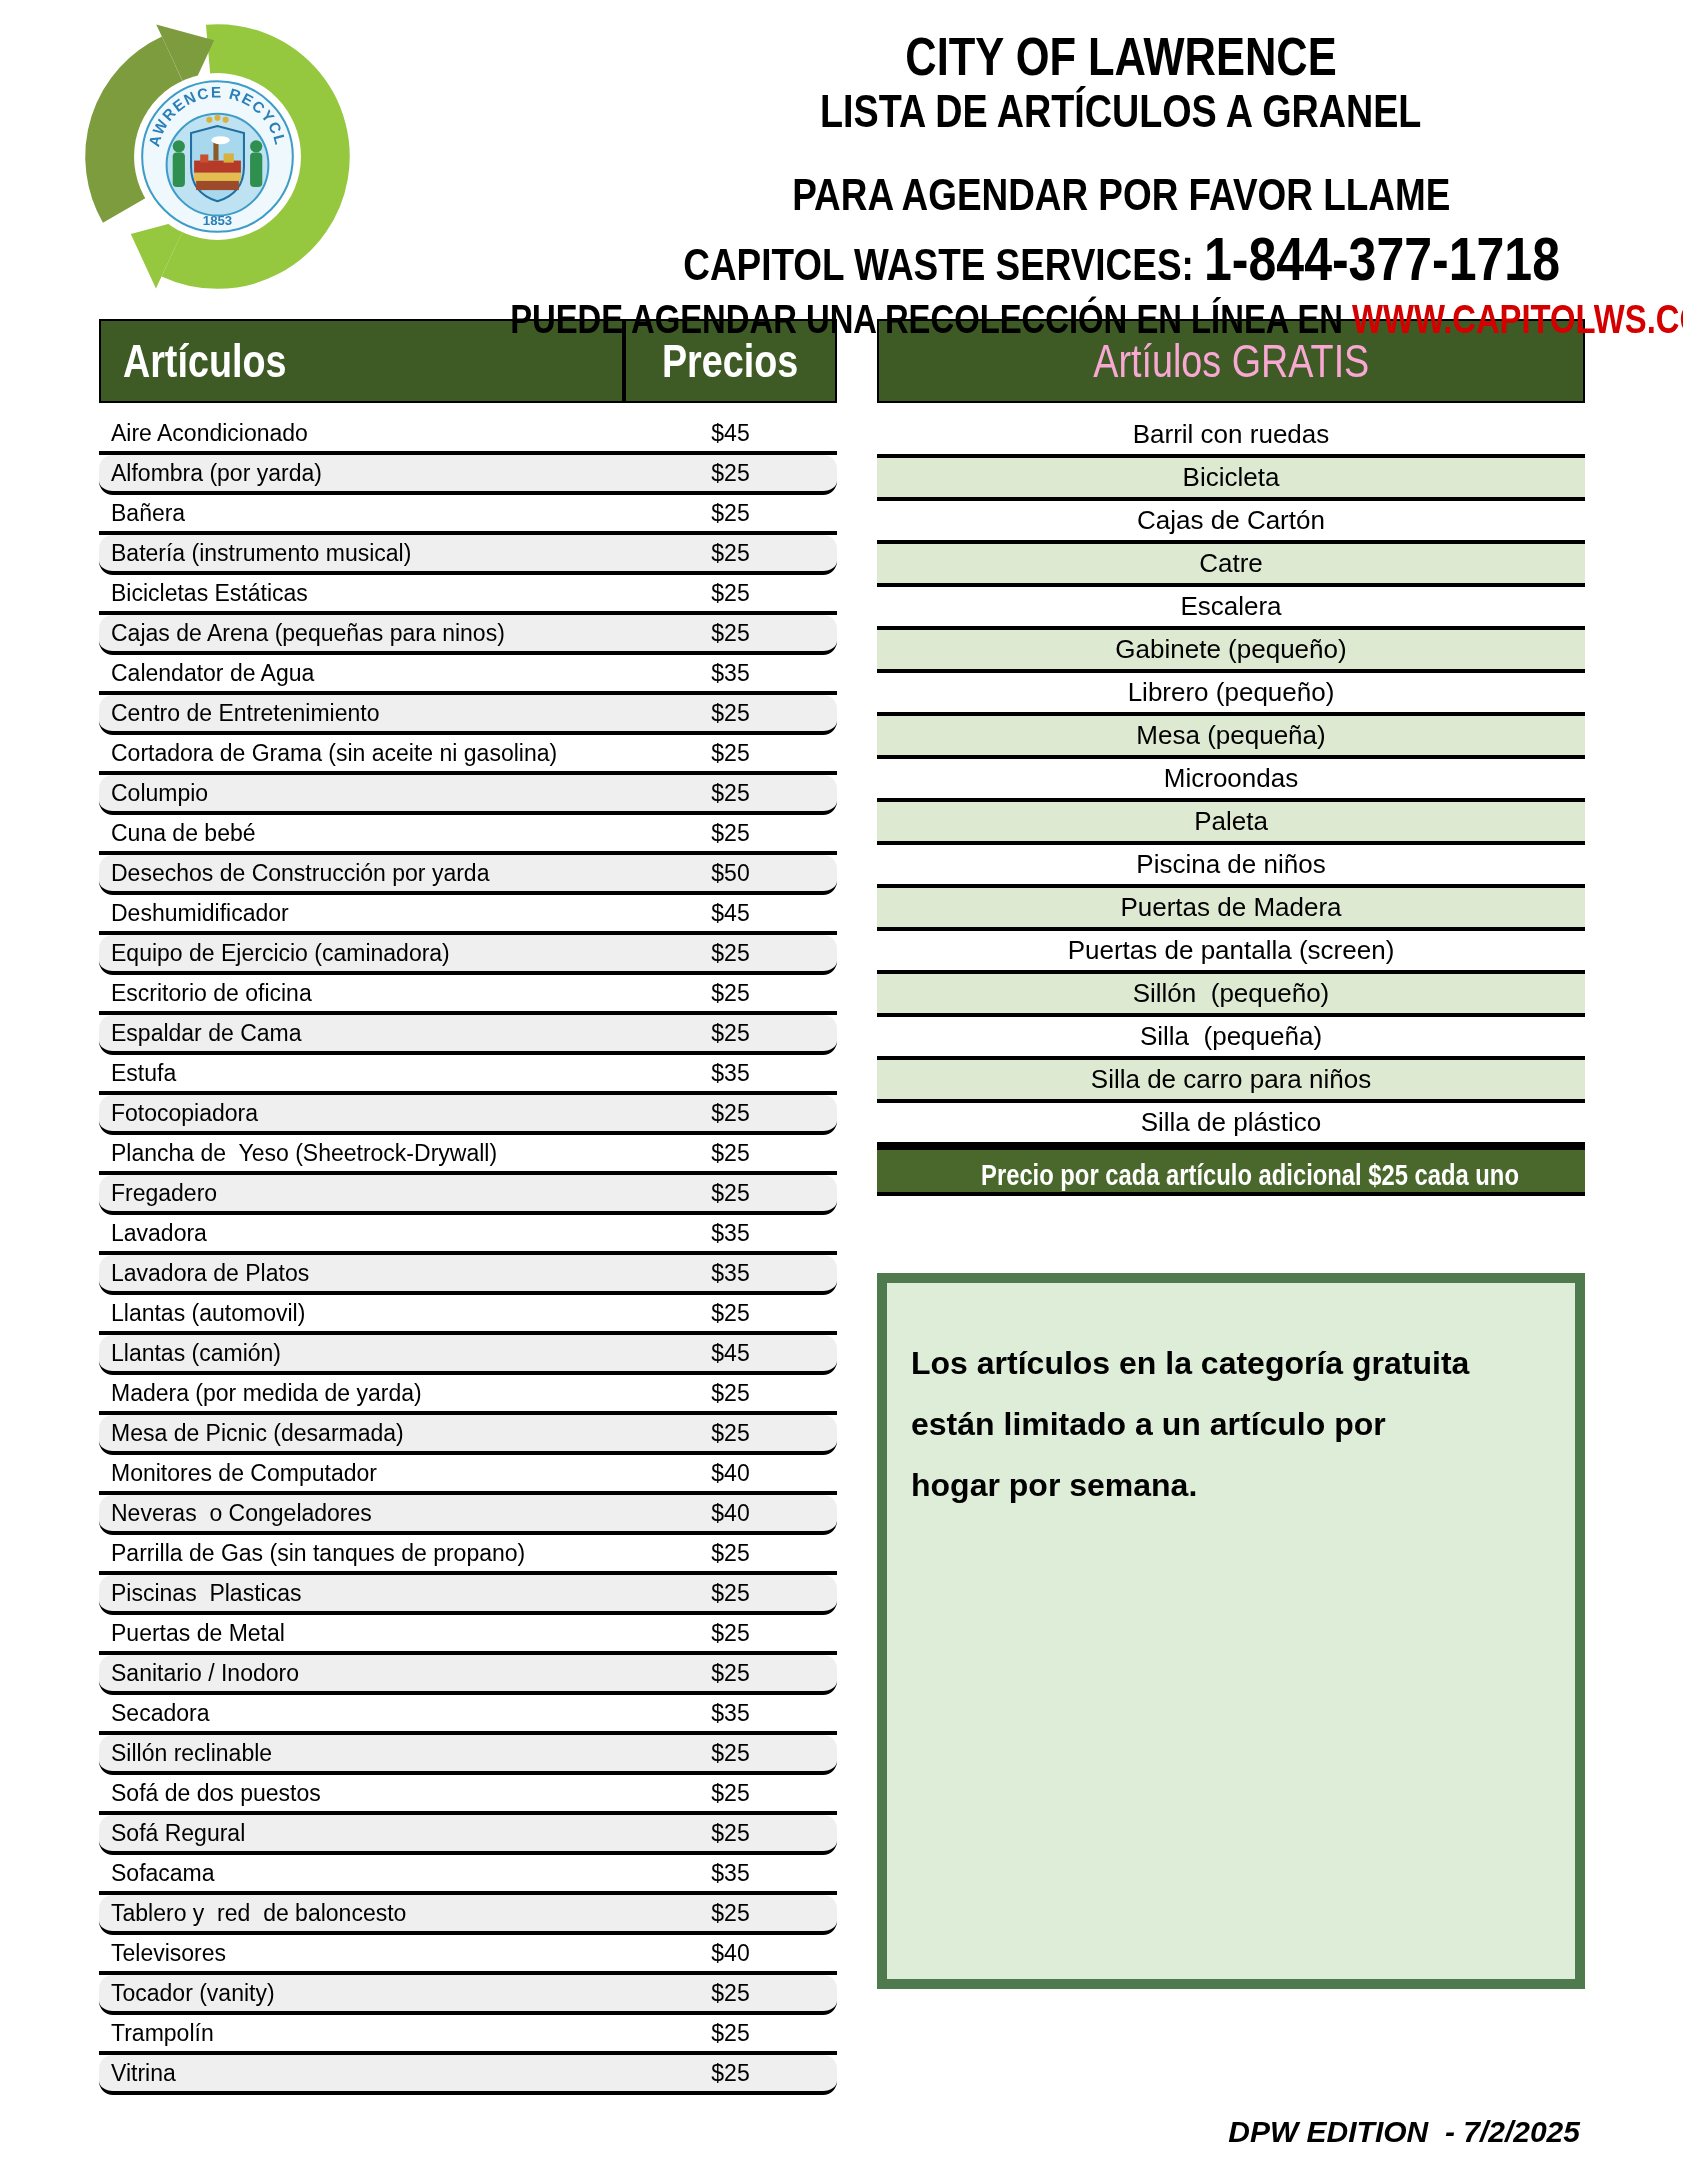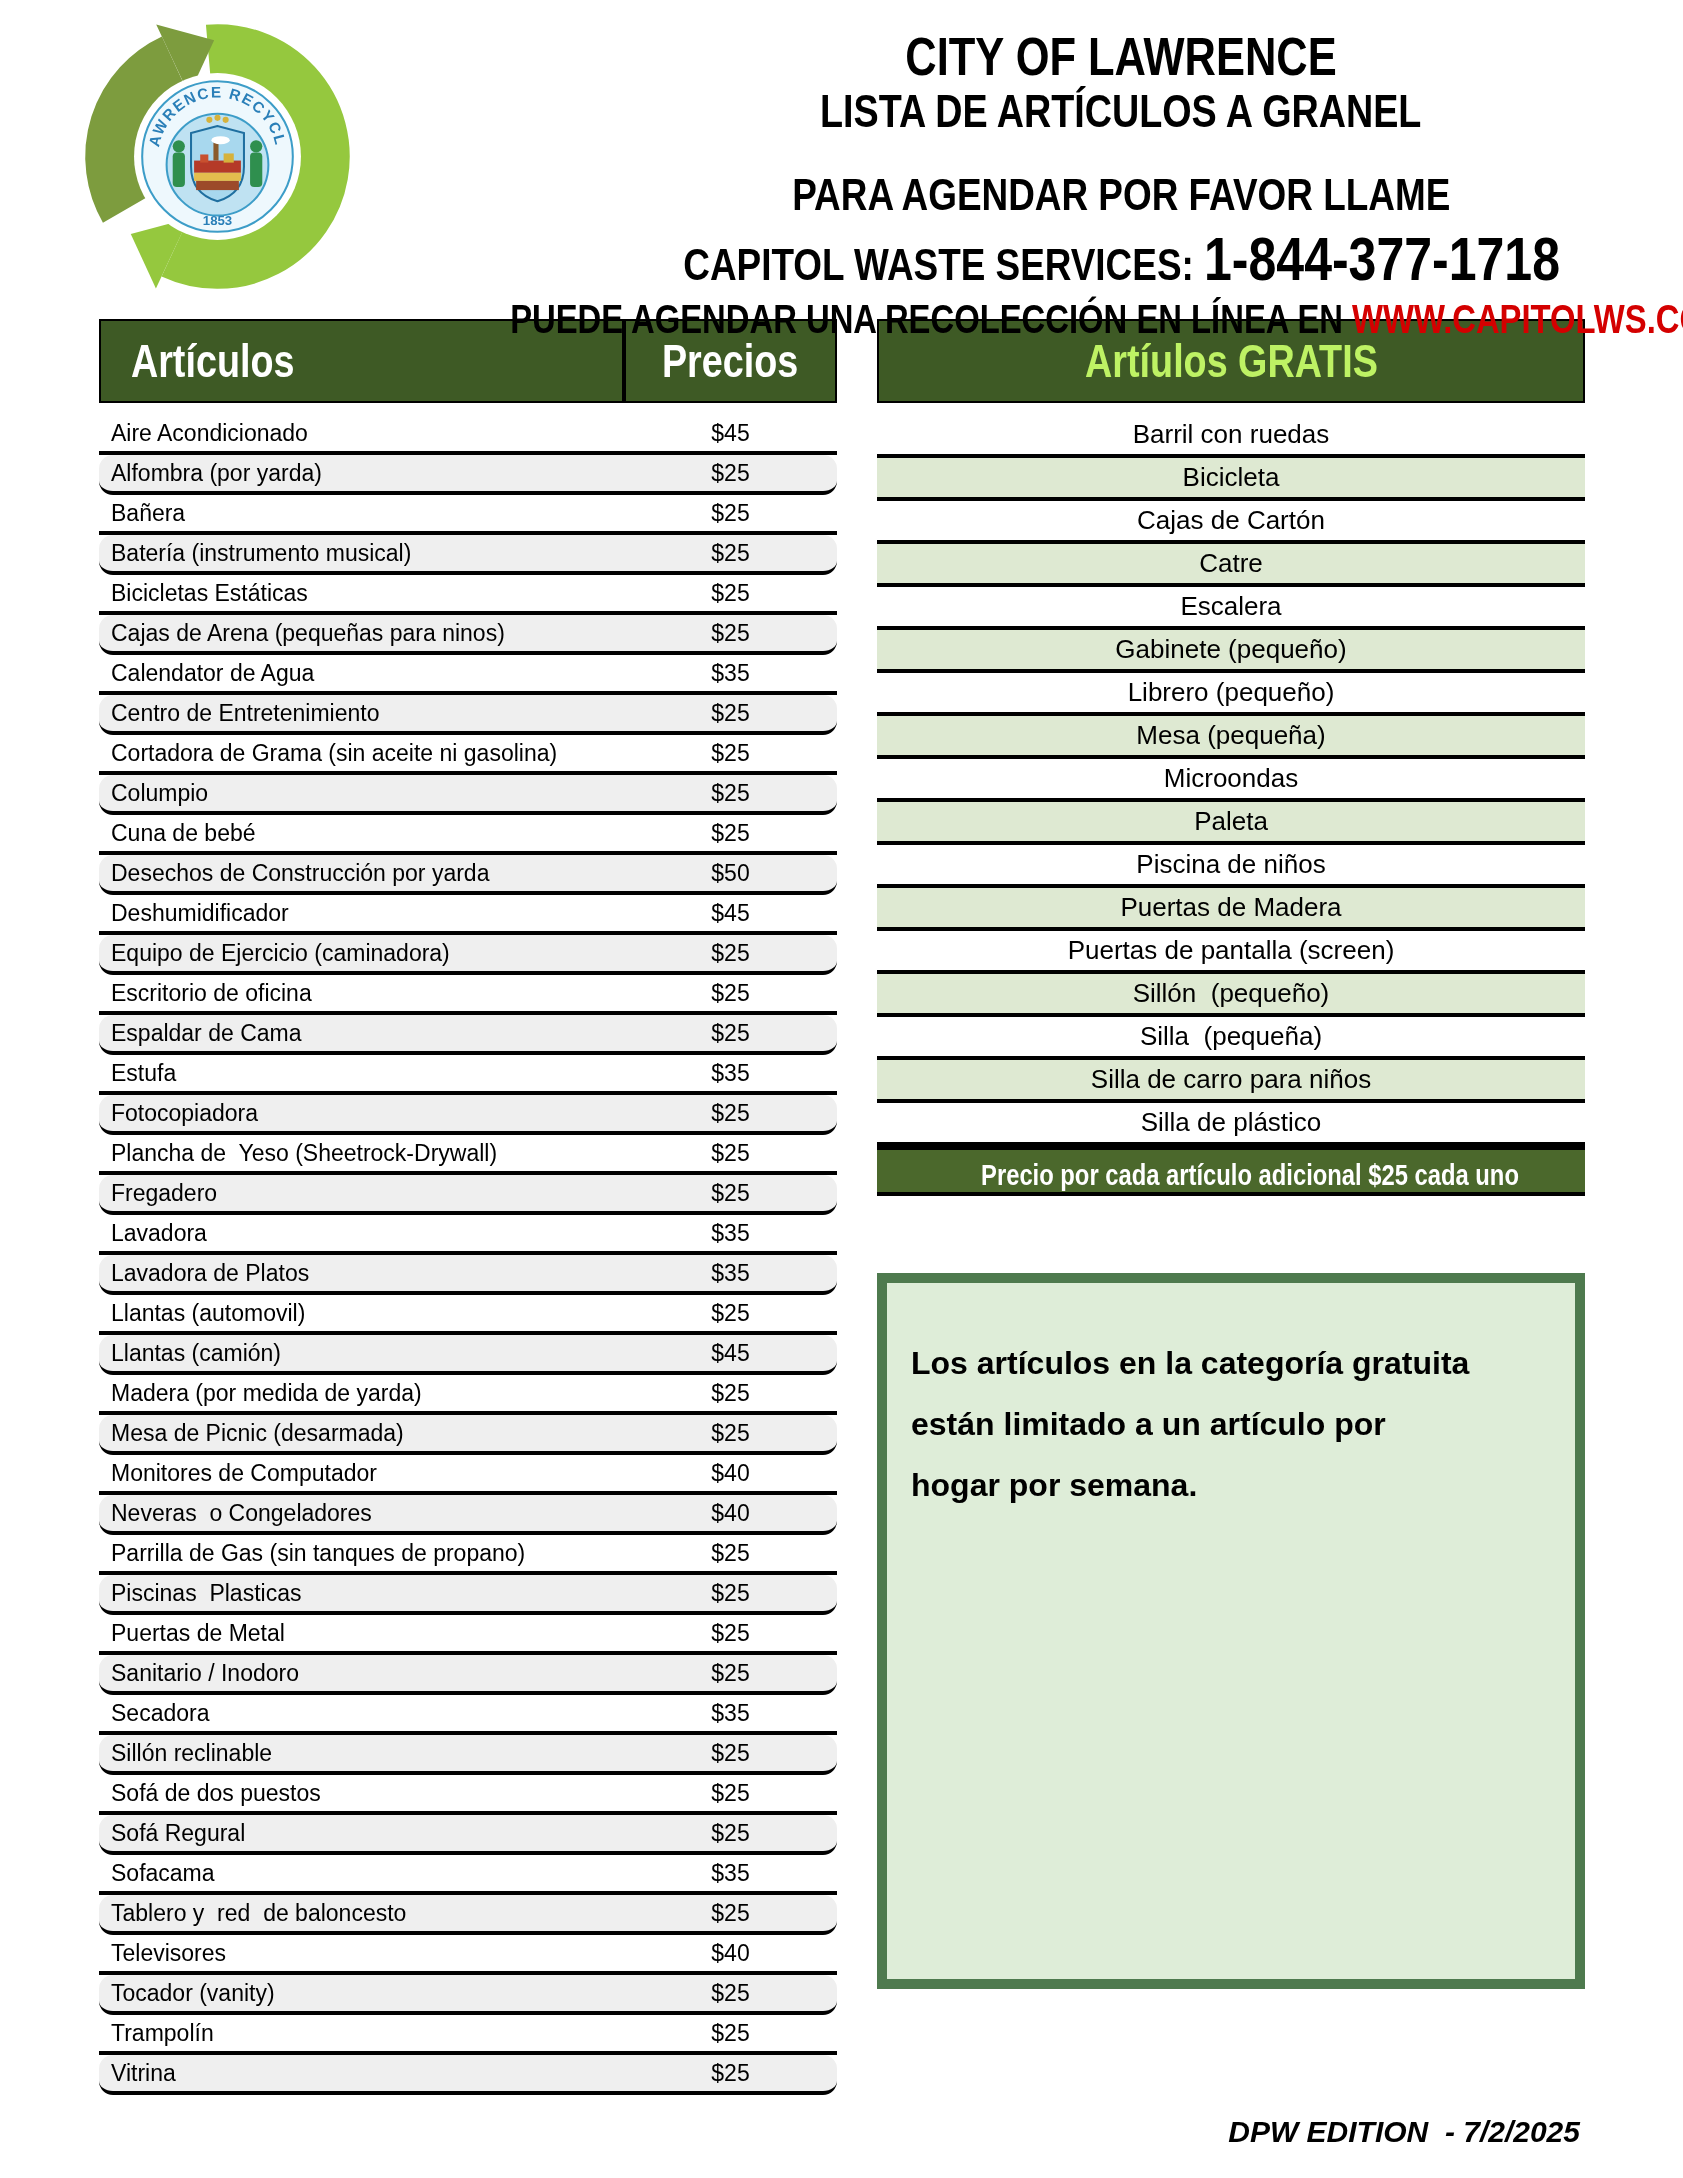--- a/index.html
+++ b/index.html
@@ -36,30 +36,30 @@
   .t5{font-size:40px;font-weight:bold;margin-top:2px;line-height:1.15;}
   .t5 .url{color:var(--accent-red);}
 
   
   .main{display:flex;margin:4px 0 0 99px;}
   .left-col{width:738px;flex:0 0 738px;}
   .right-col{width:708px;flex:0 0 708px;margin-left:40px;}
 
   
   .ptable-header{display:flex;height:84px;background:var(--header-green);border:2px solid #000;color:#fff;font-weight:bold;}
-  .ph-items{flex:1;font-size:46px;display:flex;align-items:center;padding-left:12px;}
+  .ph-items{flex:1;font-size:46px;display:flex;align-items:center;padding-left:4px;}
   .ph-prices{width:213px;font-size:46px;display:flex;align-items:center;justify-content:center;border-left:4px solid #000;}
   .prows{margin-top:12px;}
   .prow{display:flex;height:40px;border-bottom:4px solid #000;align-items:center;background:#fff;}
   .prow.alt{background:var(--row-gray);border-radius:14px;}
   .pitem{flex:1;font-size:23px;padding-left:12px;white-space:pre;overflow:hidden;}
   .pprice{width:213px;text-align:center;font-size:23px;}
 
   
-  .gratis-header{height:84px;background:var(--header-green);border:2px solid #000;color:#bef264;font-weight:bold;font-size:46px;display:flex;align-items:center;justify-content:center;}
+  .gratis-header{height:84px;background:var(--header-green);border:2px solid #000;color:#f9a8d4;font-weight:normal;font-size:46px;display:flex;align-items:center;justify-content:center;}
   .grows{margin-top:12px;}
   .grow{height:43px;border-bottom:4px solid #000;display:flex;align-items:center;justify-content:center;font-size:26px;background:#fff;white-space:pre;}
   .grow.alt{background:var(--row-green);}
   .gratis-footer{height:50px;margin-top:0;background:var(--bar-green);border-top:4px solid #000;border-bottom:4px solid #000;color:#fff;font-weight:bold;font-size:29px;display:flex;align-items:flex-end;justify-content:center;white-space:pre;padding-left:37px;}
 
   
   .note-box{margin-top:77px;height:716px;border:10px solid var(--note-border);background:var(--note-bg);padding:50px 24px 0 24px;text-align:left;}
   .note-line{font-size:32px;font-weight:bold;line-height:61px;white-space:pre-wrap;}
   .note-p1{margin-bottom:63px;}
   .note-p2 .note-line{font-style:italic;}

